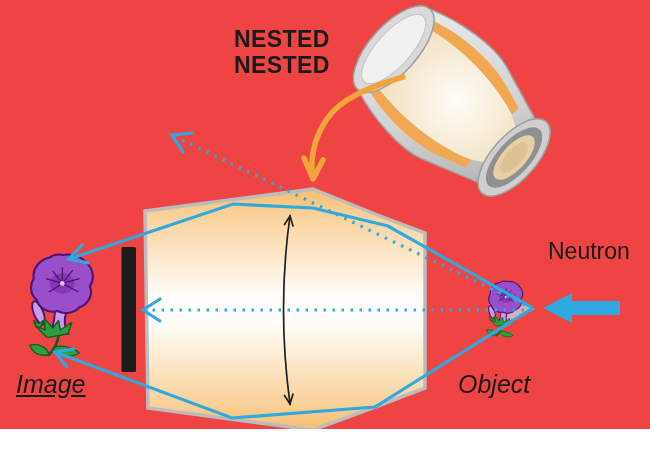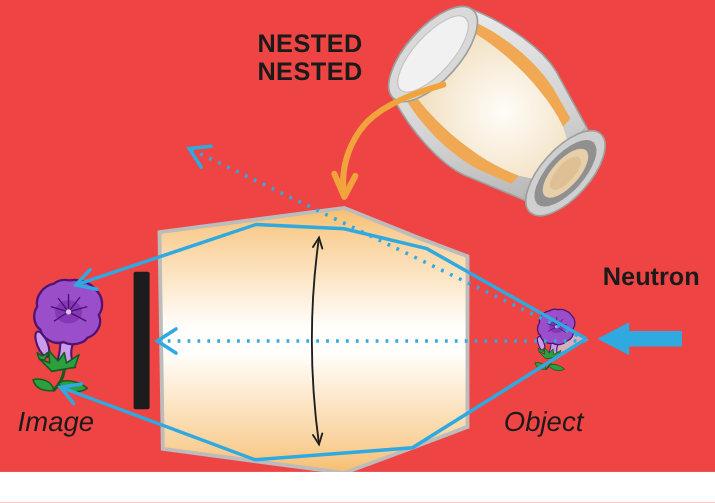--- a/index.html
+++ b/index.html
@@ -3,23 +3,23 @@
 <meta charset="utf-8">
 <style>
   html,body{margin:0;padding:0;background:#fff;}
   .canvas{
     position:relative;width:650px;height:429px;background:#ef4444;
     font-family:"Liberation Sans",sans-serif;overflow:hidden;
   }
   .canvas svg{position:absolute;left:0;top:0;}
   .txt{position:absolute;color:var(--text-black,#1a1a1a);white-space:nowrap;}
   .title{left:234px;top:26px;font-size:23px;font-weight:800;line-height:26px;letter-spacing:.4px;}
-  .neutron{left:548px;top:240px;font-size:23px;line-height:23.5px;font-weight:700;text-align:right;}
+  .neutron{left:548px;top:240px;font-size:23px;line-height:23.5px;font-weight:400;text-align:right;}
   .lbl-italic{font-size:25px;font-style:italic;font-weight:400;}
-  #image-label{left:16px;top:370px;}
+  #image-label{left:16px;top:370px;text-decoration:underline;}
   #object-label{left:458px;top:370px;}
 
   
   .ray{stroke:var(--ray-blue);stroke-width:3.2;fill:none;}
   .ray-dotted{stroke-dasharray:2.5 6.5;}
   .barb{stroke:var(--ray-blue);stroke-width:3.2;fill:none;stroke-linecap:round;}
   .optic-outline{fill:url(#hexGrad);stroke:var(--optic-outline);stroke-width:3.5;stroke-linejoin:miter;}
   .curv{stroke:#1f1f1f;stroke-width:1.7;fill:none;stroke-linecap:round;}
   .orange{stroke:var(--arrow-orange);stroke-width:5.5;fill:none;stroke-linecap:round;stroke-linejoin:round;}
   .beamstop{fill:var(--beam-stop);}

